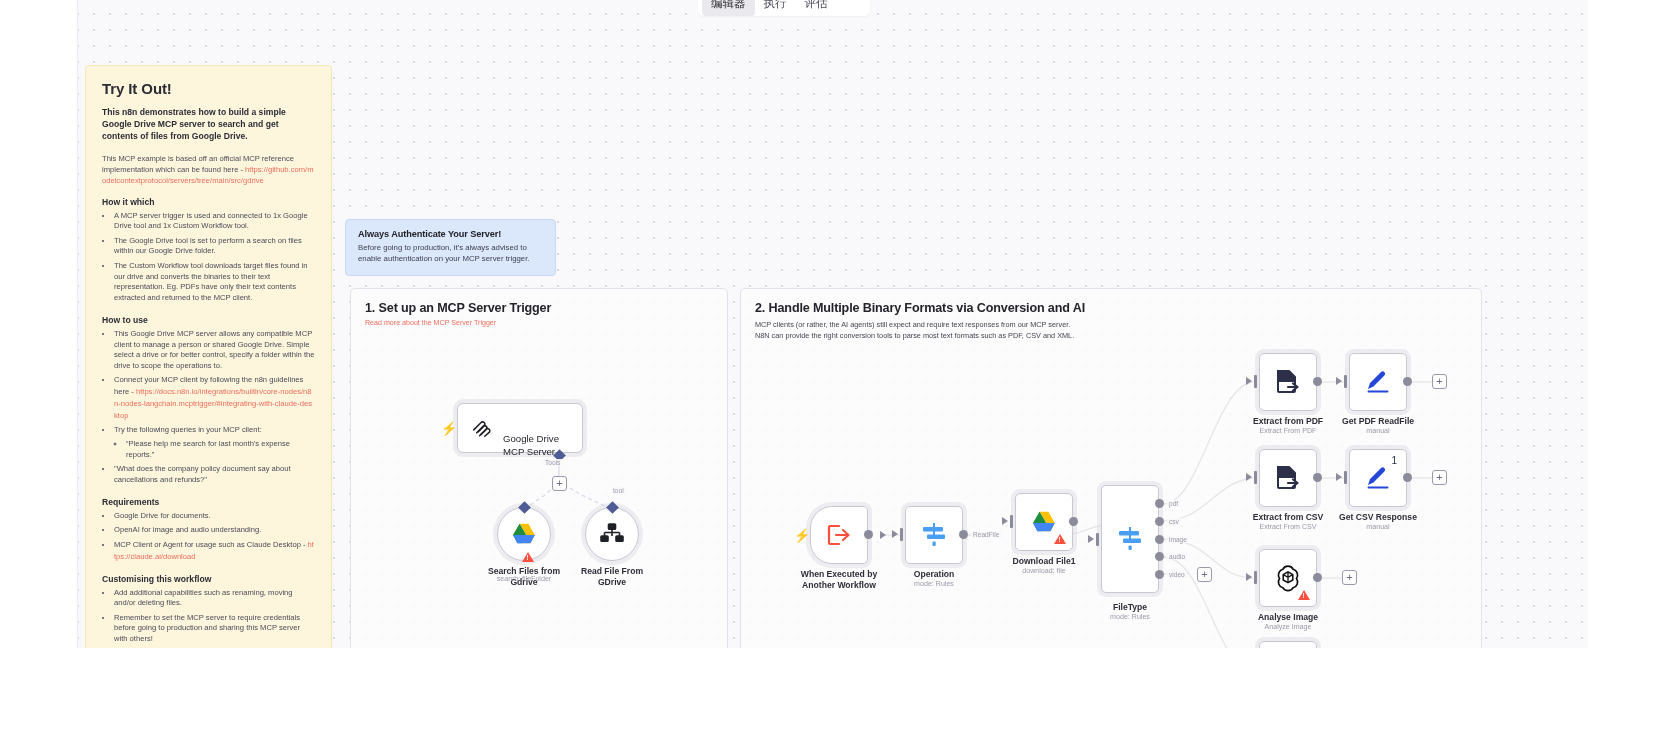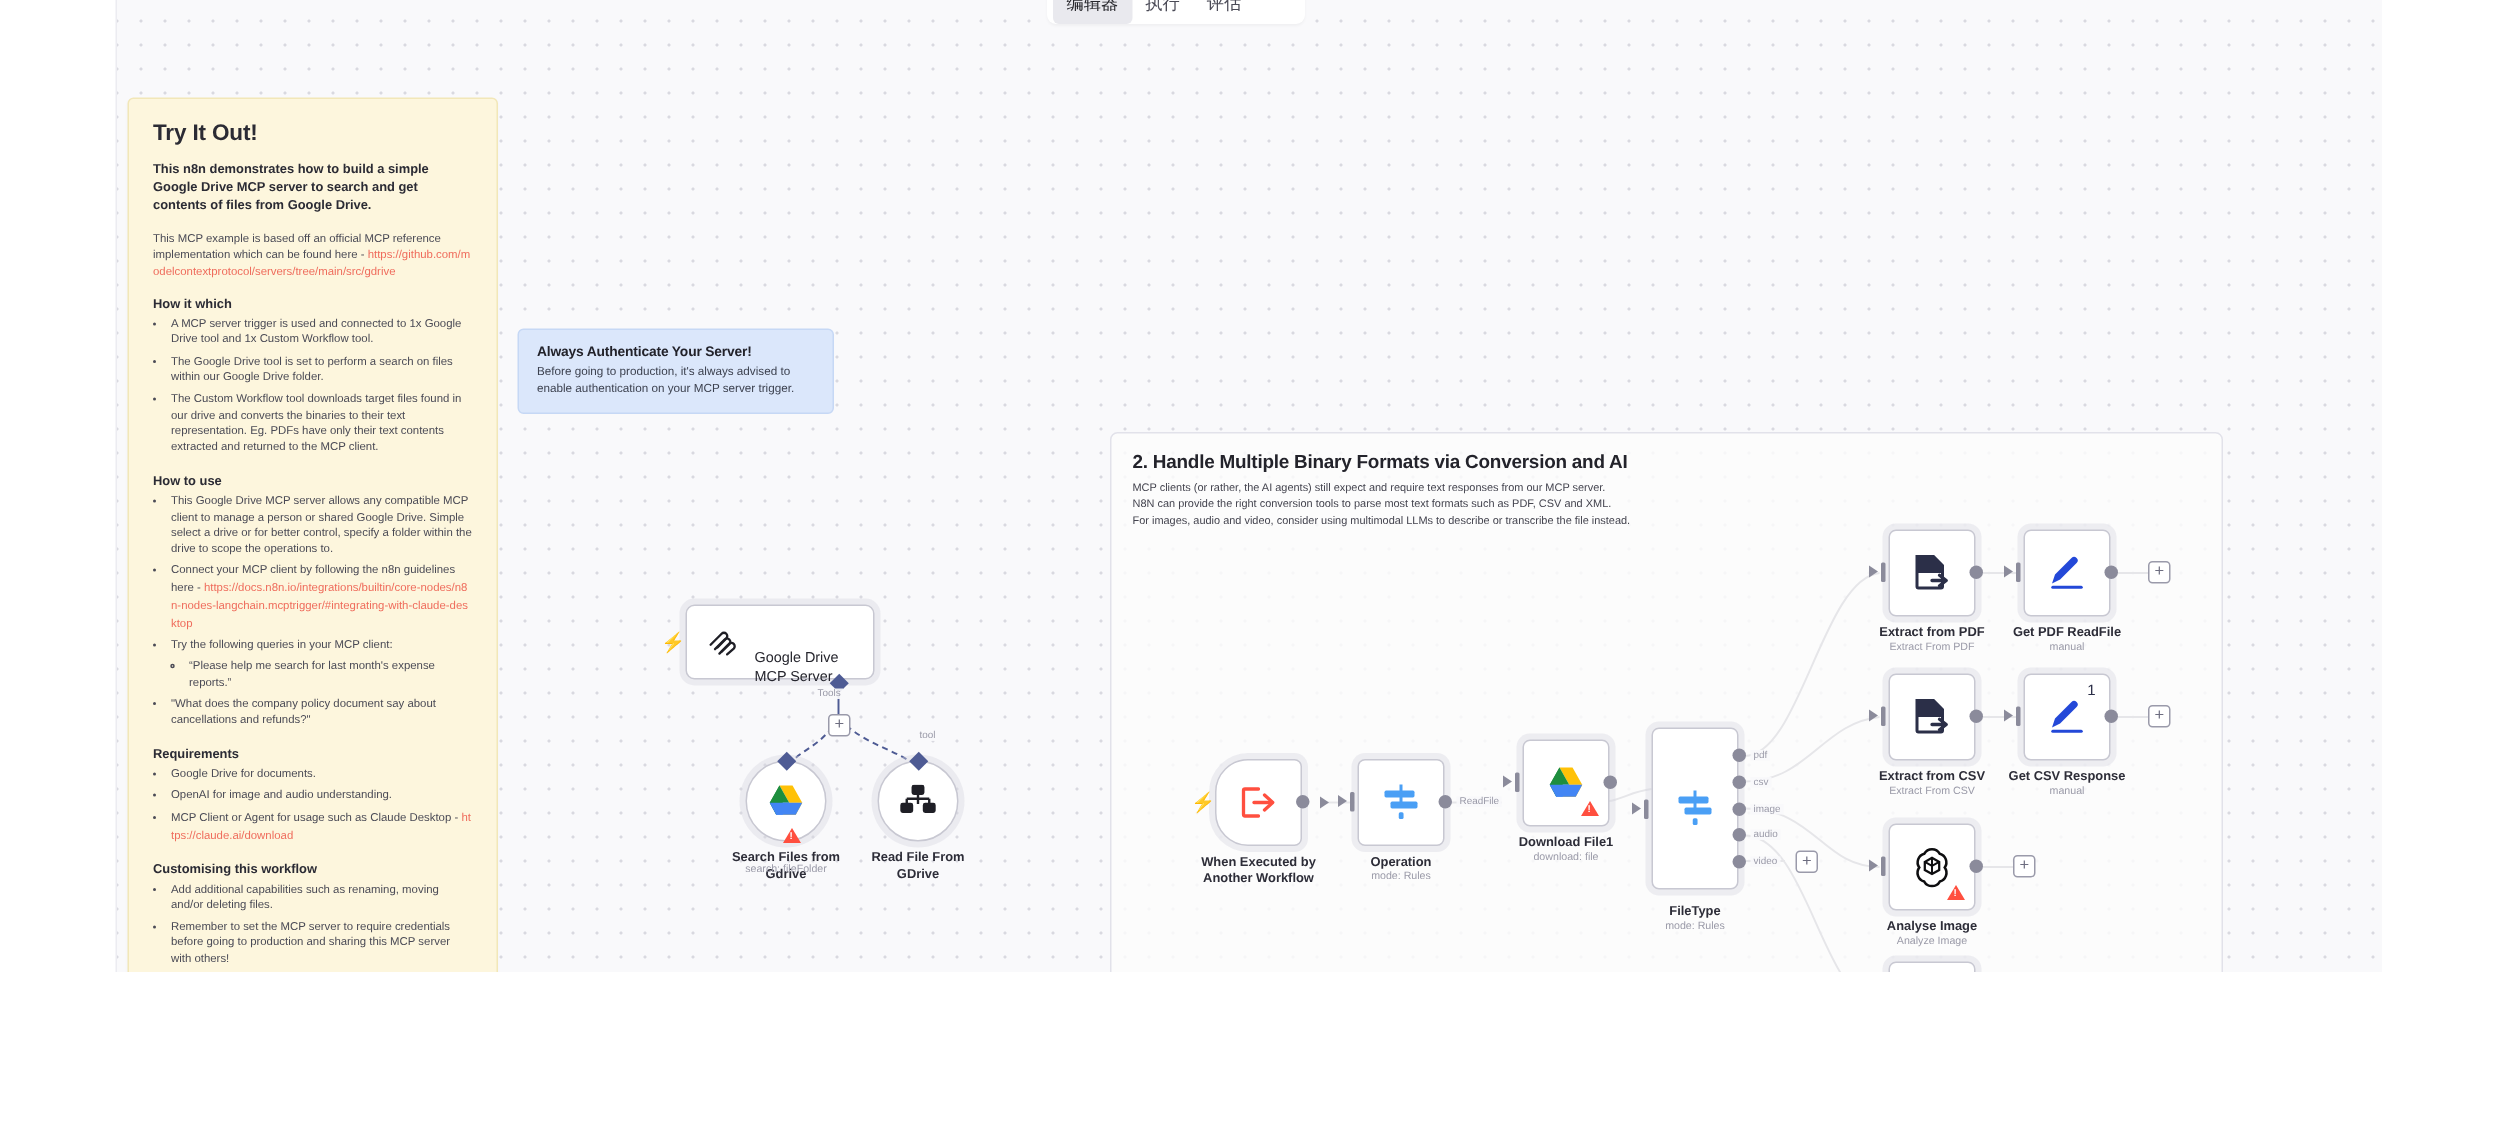--- a/index.html
+++ b/index.html
@@ -289,27 +289,30 @@
       <li>Add additional capabilities such as renaming, moving and/or deleting files.</li>
       <li>Remember to set the MCP server to require credentials before going to production and sharing this MCP server with others!</li>
     </ul>
   </div>
 
   <div class="sticky sticky-blue">
     <h1>Always Authenticate Your Server!</h1>
     <p>Before going to production, it's always advised to enable authentication on your MCP server trigger.</p>
   </div>
 
+  <div class="panel" id="panel-1">
+    <h2>1. Set up an MCP Server Trigger</h2>
+    <a class="sublink" href="#">Read more about the MCP Server Trigger</a>
+  </div>
 
   <div class="panel" id="panel-2">
     <h2>2. Handle Multiple Binary Formats via Conversion and AI</h2>
     <div class="desc">
       <div>MCP clients (or rather, the AI agents) still expect and require text responses from our MCP server.</div>
       <div>N8N can provide the right conversion tools to parse most text formats such as PDF, CSV and XML.</div>
-      <div>For images, audio and video, consider using multimodal LLMs to describe or transcribe the file instead.</div>
     </div>
   </div>
 
   <div class="node" style="left:457px; top:403px;">
     <div class="node-box node-trigger-lg">
       <span class="lightning">⚡</span>
       <svg class="ico" width="22" height="22" viewBox="0 0 24 24">
         <g fill="none" stroke="#1f1f26" stroke-width="1.7" stroke-linecap="round" stroke-linejoin="round">
           <path d="M3 14 L11 6 a2.4 2.4 0 0 1 3.4 3.4 L8 16"></path>
           <path d="M6.2 17.2 L13.2 10.2 a2.4 2.4 0 0 1 3.4 3.4 L11 19"></path>

